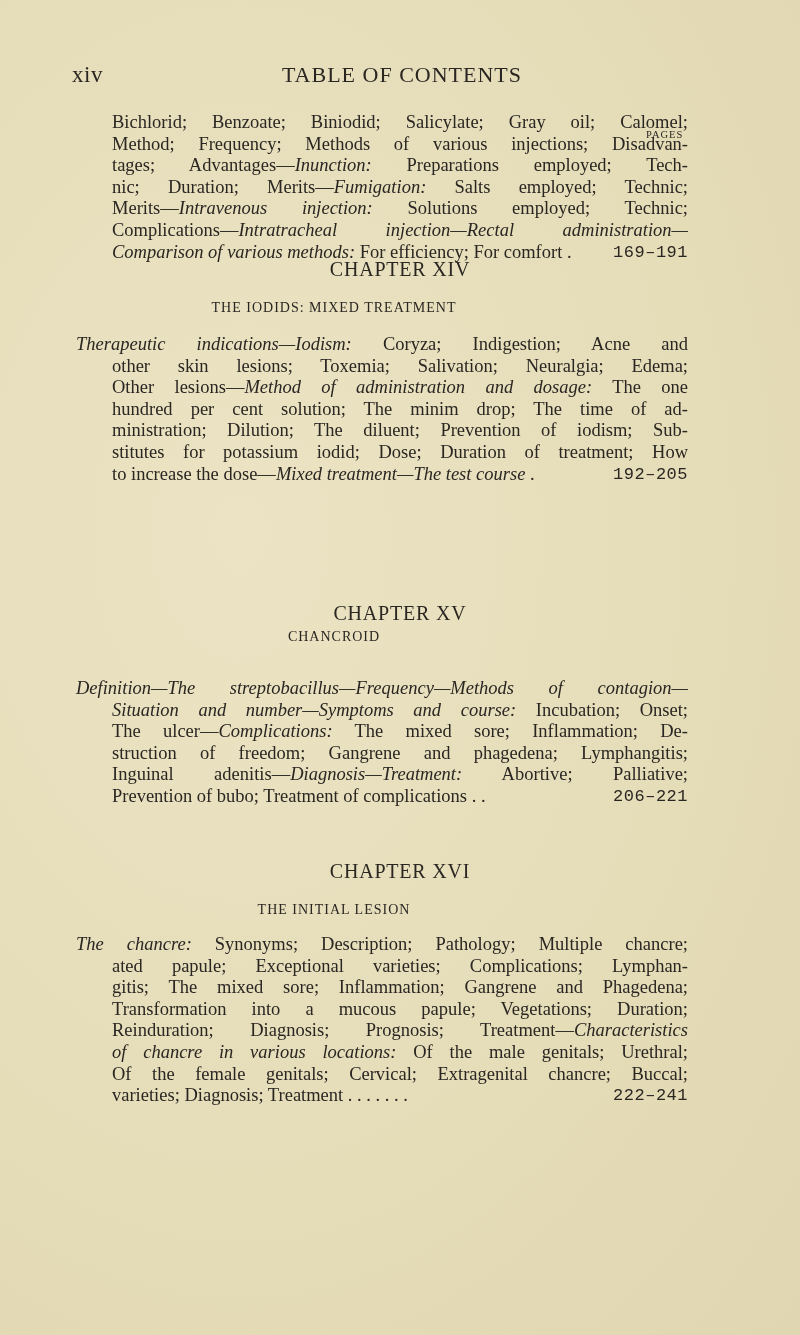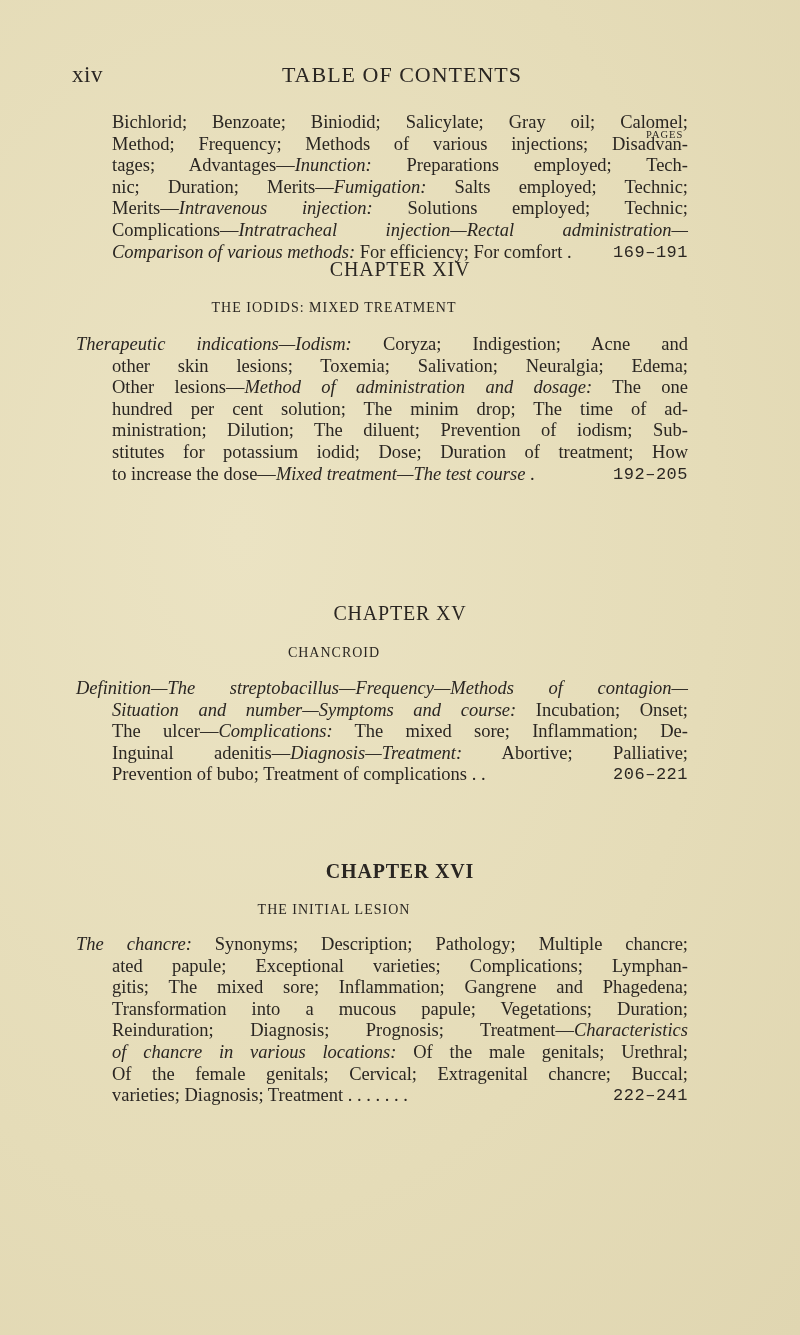--- a/index.html
+++ b/index.html
@@ -131,30 +131,31 @@
       <span class="line"><em>Therapeutic indications—Iodism:</em><span> Coryza; Indigestion; Acne and</span></span>
       <span class="line indent"><span>other skin lesions; Toxemia; Salivation; Neuralgia; Edema;</span></span>
       <span class="line indent"><span>Other lesions—</span><em>Method of administration and dosage:</em><span> The one</span></span>
       <span class="line indent"><span>hundred per cent solution; The minim drop; The time of ad-</span></span>
       <span class="line indent"><span>ministration; Dilution; The diluent; Prevention of iodism; Sub-</span></span>
       <span class="line indent"><span>stitutes for potassium iodid; Dose; Duration of treatment; How</span></span>
       <span class="line indent last"><span>to increase the dose—</span><em>Mixed treatment—The test course</em><span>  .</span><span class="pagenum">192–205</span></span>
     </div>
 
   <div class="chapter-heading" style="top:602px;">CHAPTER XV</div>
-  <div class="chapter-subtitle" style="top:645px;">CHANCROID</div>
+  <div class="chapter-subtitle" style="top:629px;">CHANCROID</div>
   <div class="entry" style="top:678px;">
       <span class="line"><em>Definition—The streptobacillus—Frequency—Methods of contagion—</em></span>
       <span class="line indent"><em>Situation and number—Symptoms and course:</em><span> Incubation; Onset;</span></span>
       <span class="line indent"><span>The ulcer—</span><em>Complications:</em><span> The mixed sore; Inflammation; De-</span></span>
+      <span class="line indent"><span>struction of freedom; Gangrene and phagedena; Lymphangitis;</span></span>
       <span class="line indent"><span>Inguinal adenitis—</span><em>Diagnosis—Treatment:</em><span> Abortive; Palliative;</span></span>
       <span class="line indent last"><span>Prevention of bubo; Treatment of complications</span><span>   .   .</span><span class="pagenum">206–221</span></span>
     </div>
 
-  <div class="chapter-heading" style="top:860px;font-weight:bold;">CHAPTER XVI</div>
+  <div class="chapter-heading" style="top:860px;">CHAPTER XVI</div>
   <div class="chapter-subtitle" style="top:902px;">THE INITIAL LESION</div>
   <div class="entry" style="top:934px;">
       <span class="line"><em>The chancre:</em><span> Synonyms; Description; Pathology; Multiple chancre;</span></span>
       <span class="line indent"><span>ated papule; Exceptional varieties; Complications; Lymphan-</span></span>
       <span class="line indent"><span>gitis; The mixed sore; Inflammation; Gangrene and Phagedena;</span></span>
       <span class="line indent"><span>Transformation into a mucous papule; Vegetations; Duration;</span></span>
       <span class="line indent"><span>Reinduration; Diagnosis; Prognosis; Treatment—</span><em>Characteristics</em></span>
       <span class="line indent"><em>of chancre in various locations:</em><span> Of the male genitals; Urethral;</span></span>
       <span class="line indent"><span>Of the female genitals; Cervical; Extragenital chancre; Buccal;</span></span>
       <span class="line indent last"><span>varieties; Diagnosis; Treatment .  .  .  .  .  .  .</span><span class="pagenum">222–241</span></span>

